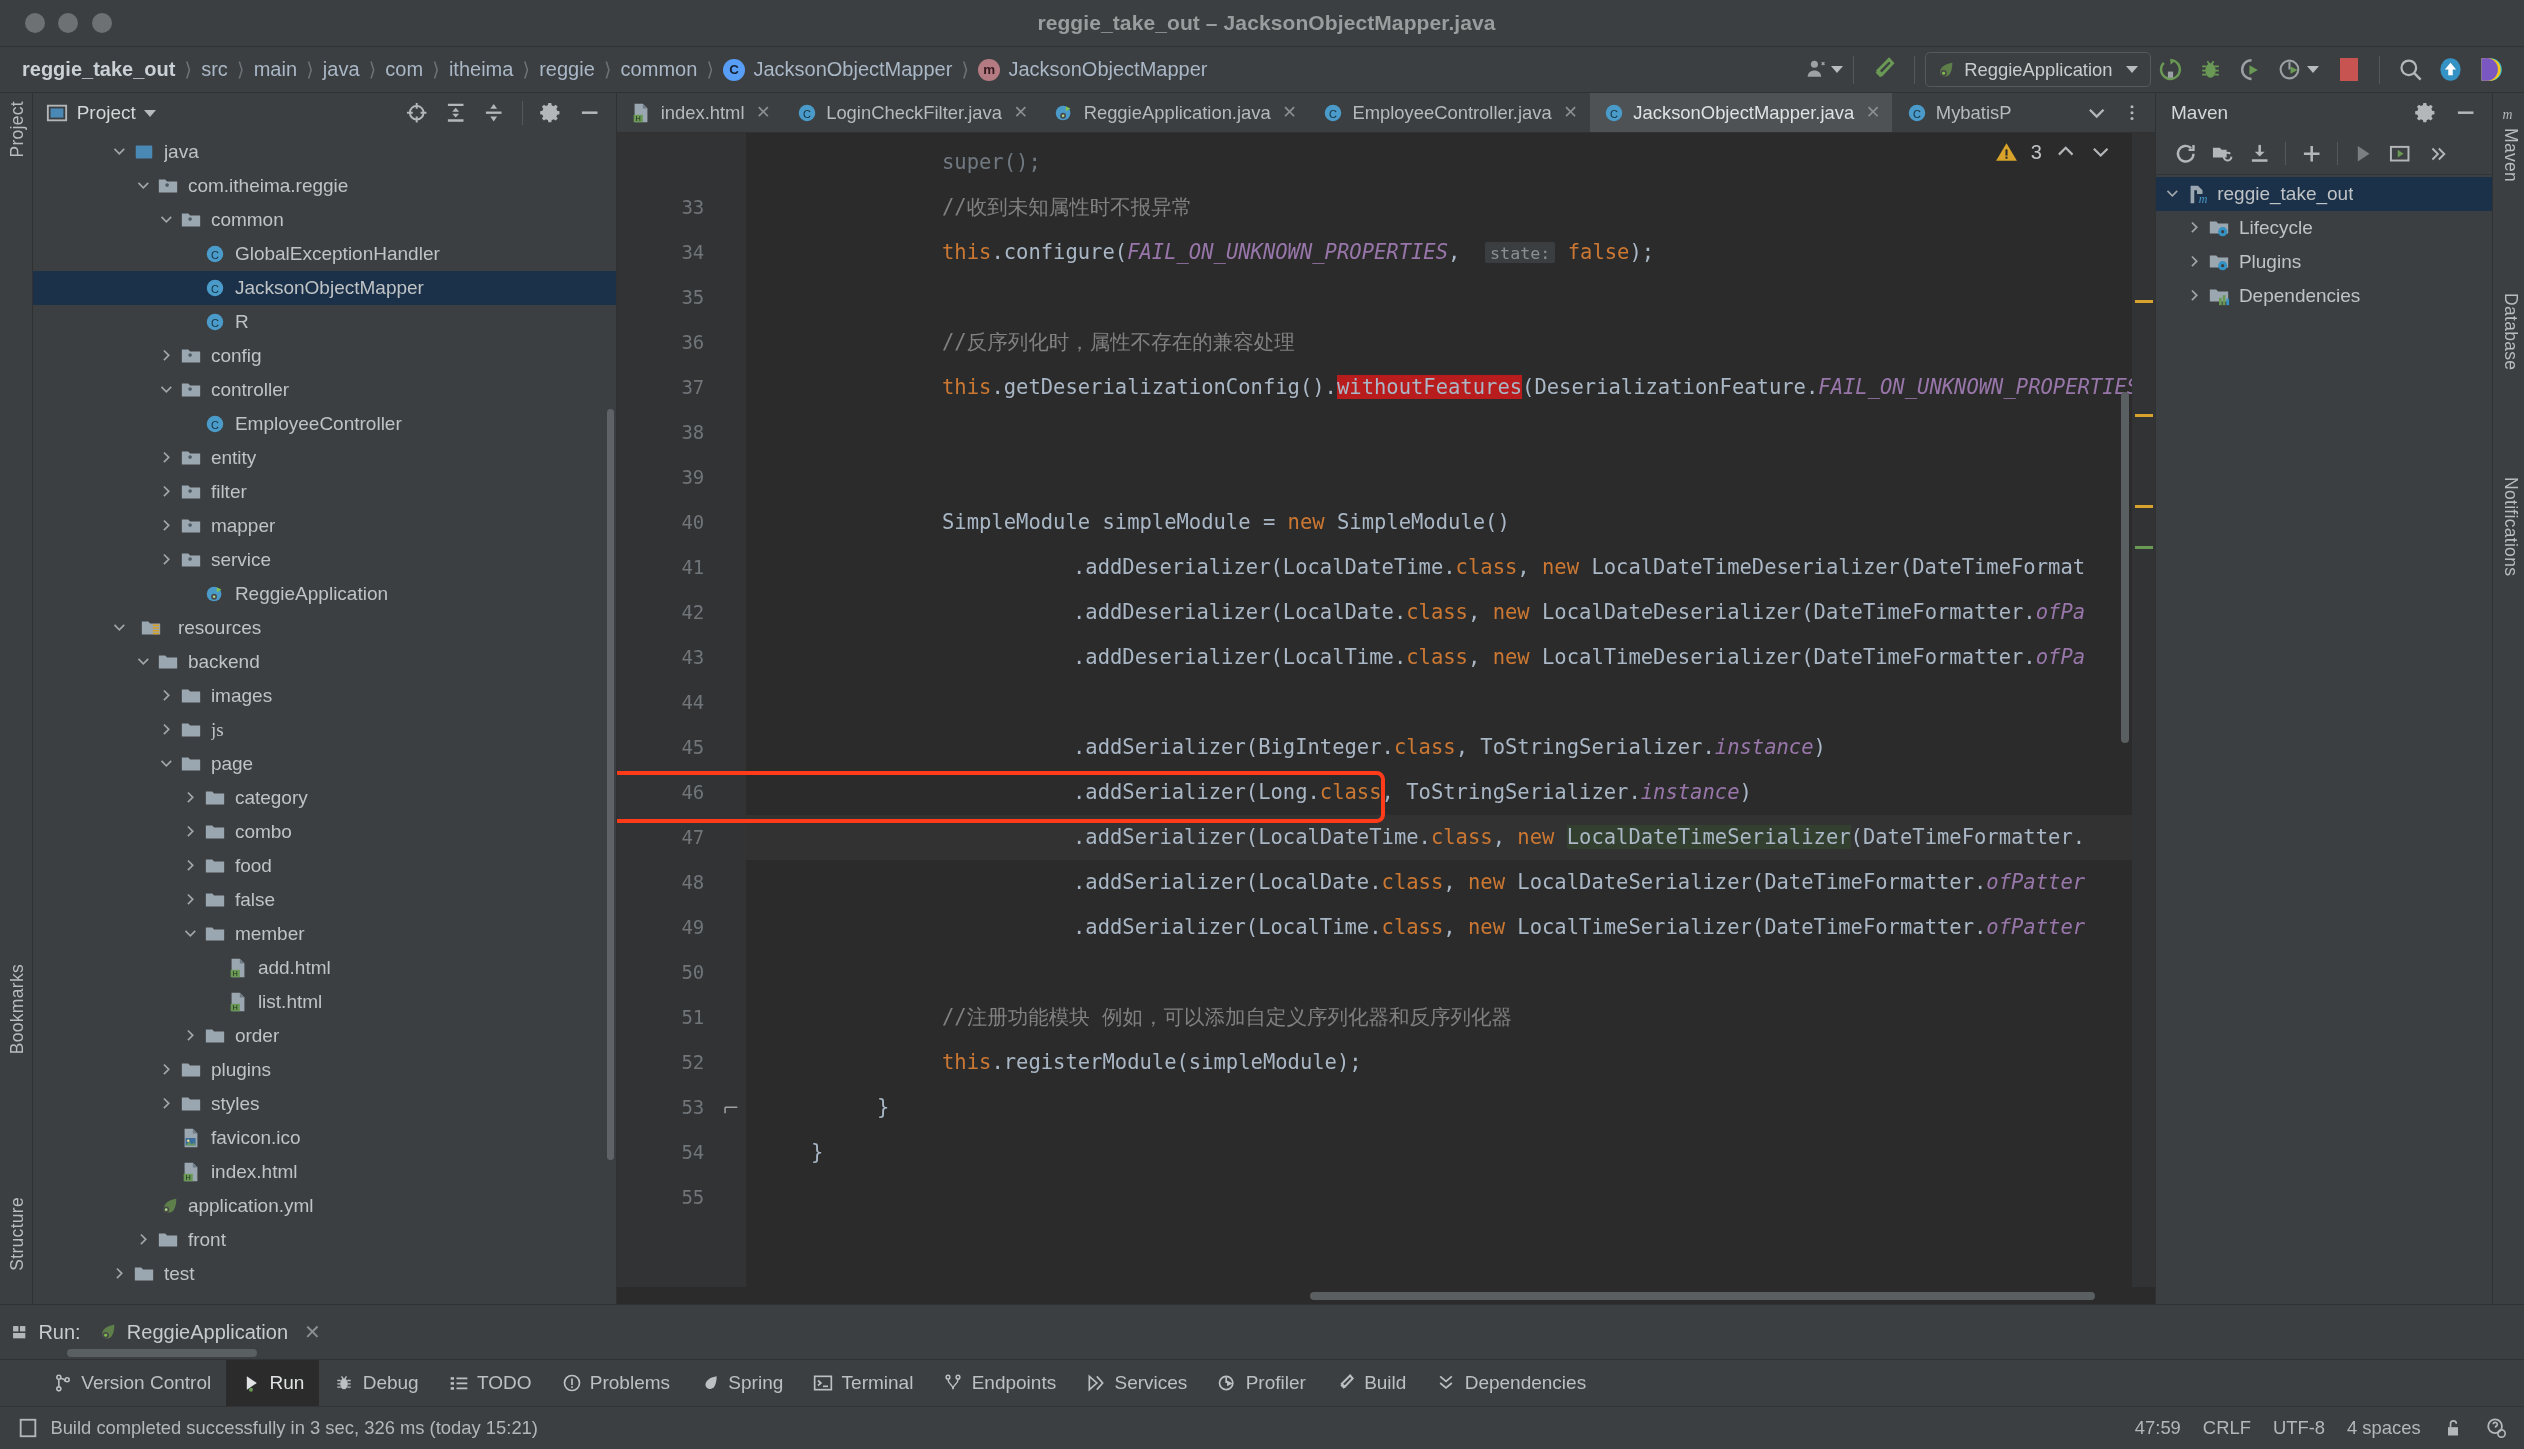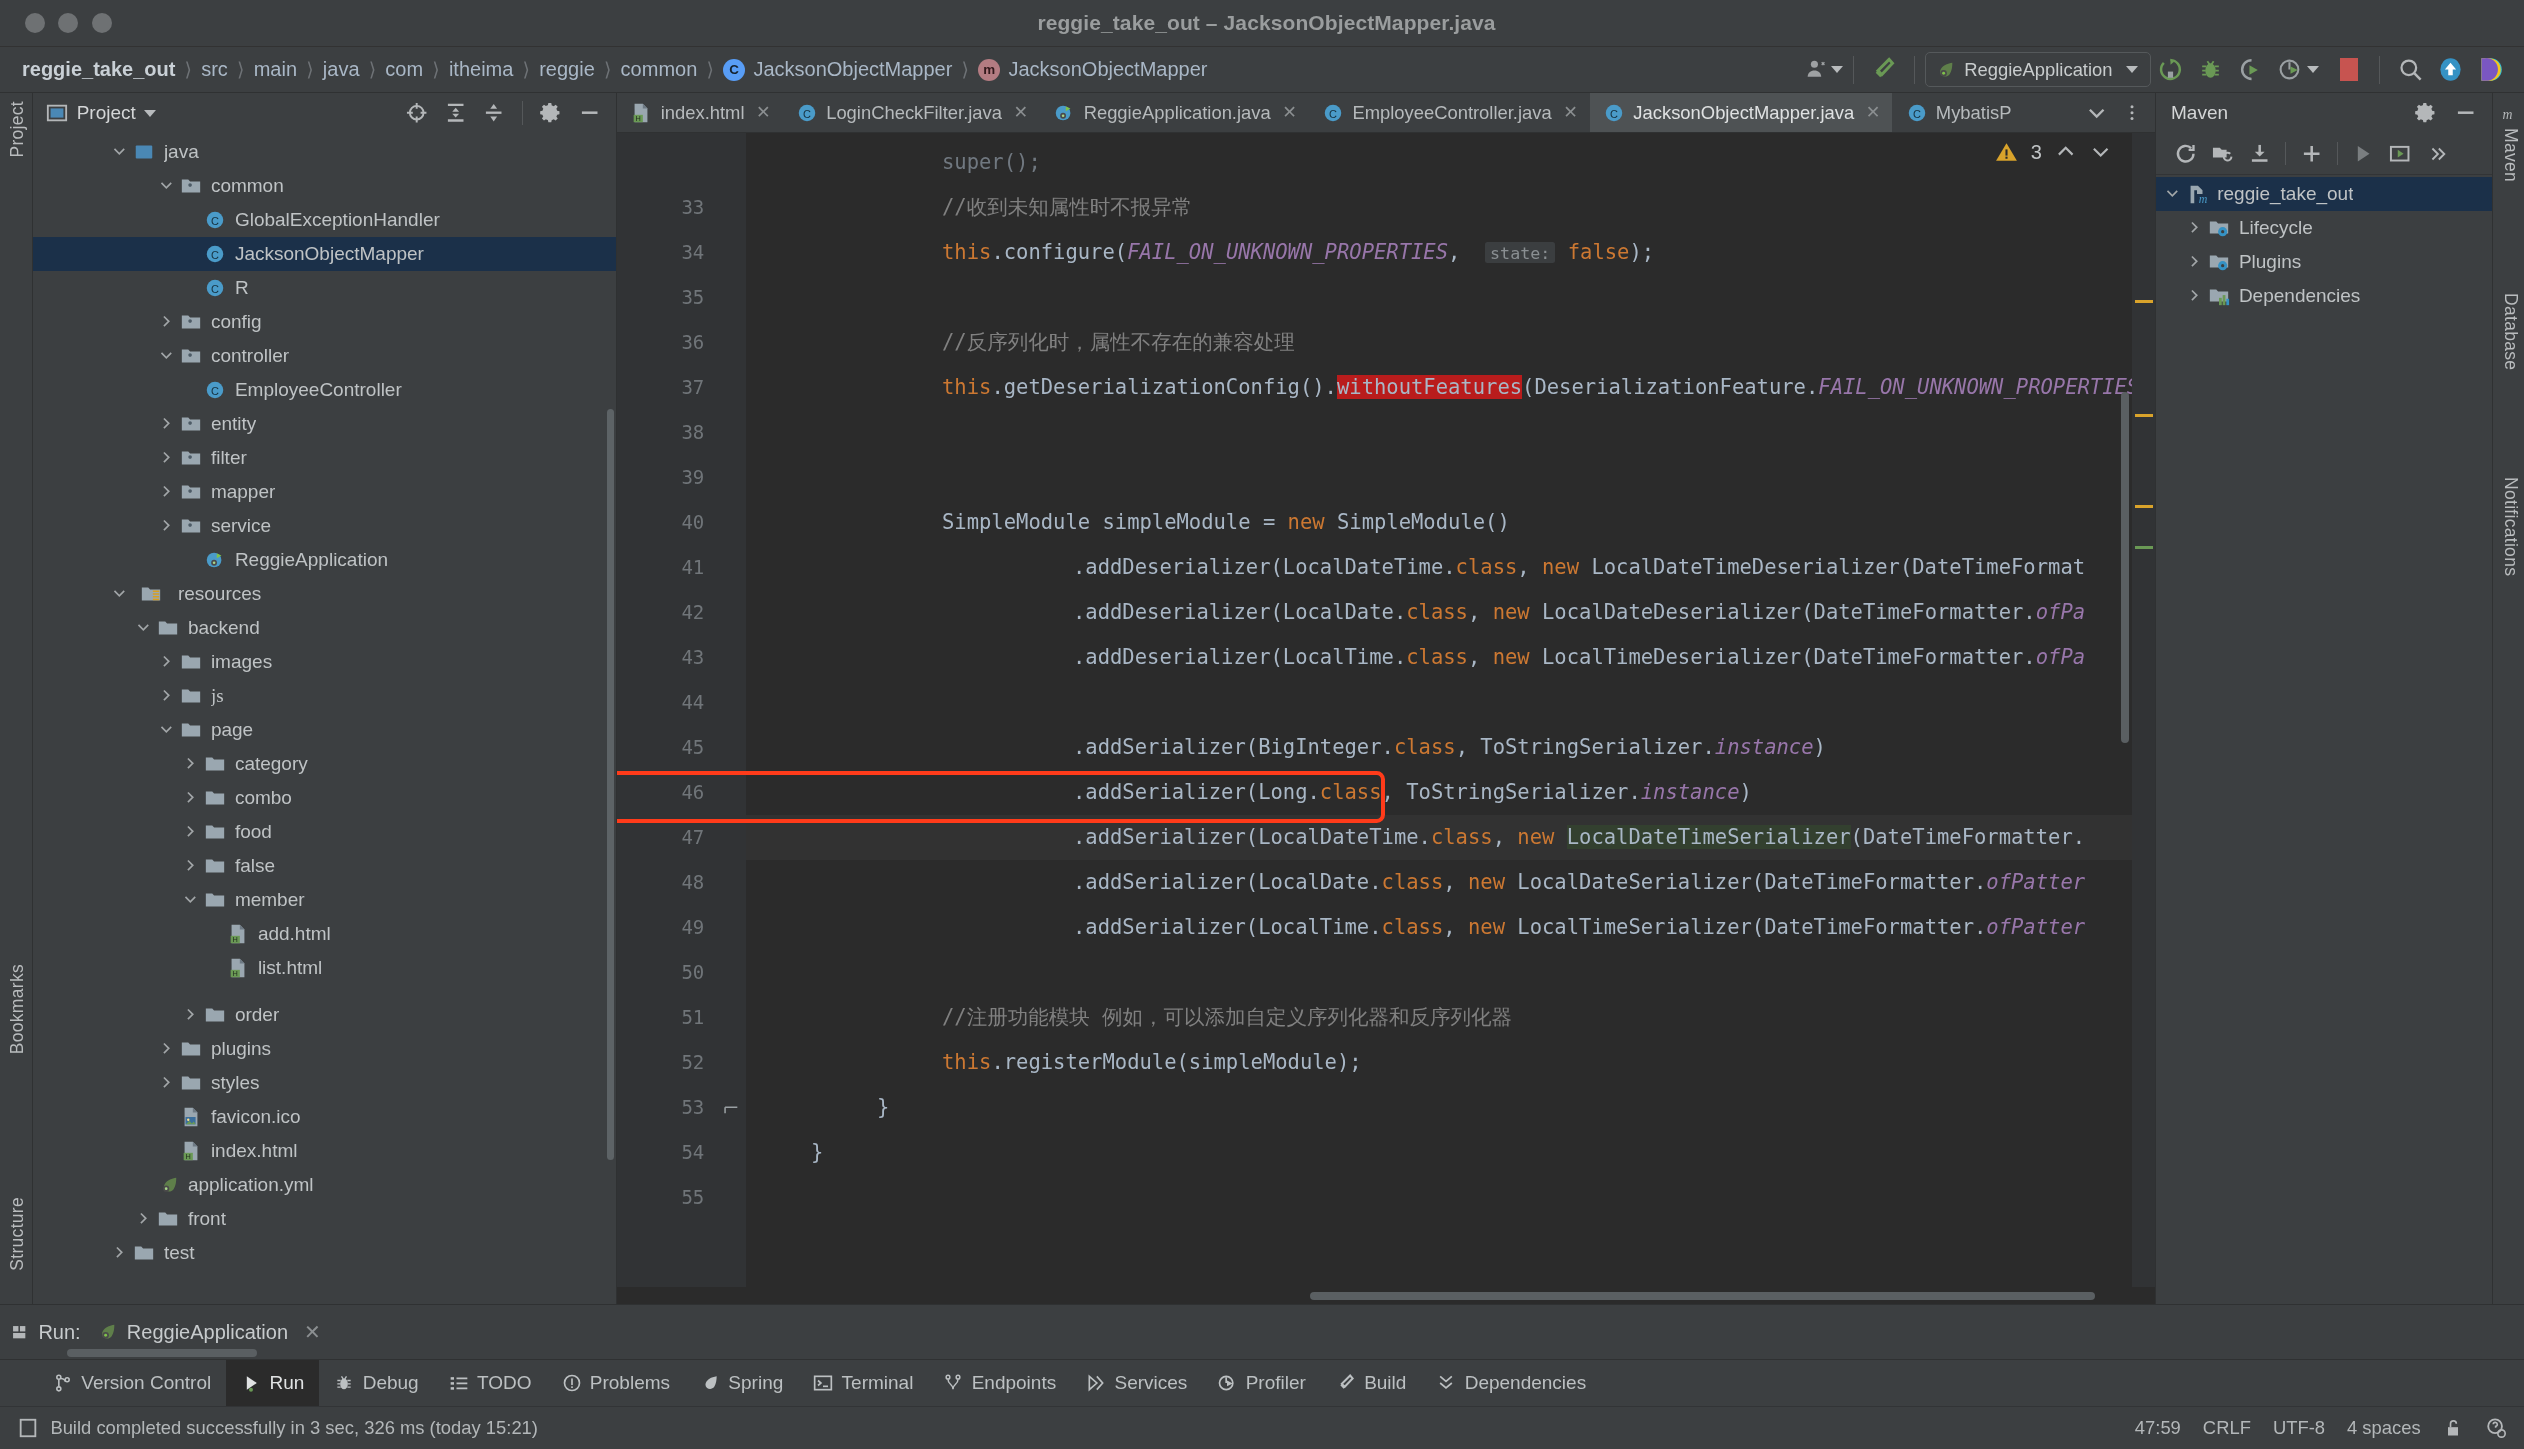--- a/index.html
+++ b/index.html
@@ -364,20 +364,34 @@
                 <path d="M5 8.5l7 7 7-7" fill="none" stroke="#a2a6a8" stroke-width="2.4"></path>
               </svg>
             </span>
             <span class="ticon">
               <svg width="22" height="22" viewBox="0 0 24 24">
                 <rect x="3" y="5" width="18" height="14" rx="1" fill="#4a88b5"></rect>
               </svg>
             </span>
             <span class="tlabel">java</span>
           </div>
+          <div class="trow" style="padding-left: 102px;">
+            <span class="arrow">
+              <svg width="16.7" height="16.7" viewBox="0 0 24 24">
+                <path d="M5 8.5l7 7 7-7" fill="none" stroke="#a2a6a8" stroke-width="2.4"></path>
+              </svg>
+            </span>
+            <span class="ticon">
+              <svg width="22" height="22" viewBox="0 0 24 24">
+                <path d="M2 5h7l2 2h11v12H2z" fill="#9aa7b0"></path>
+                <circle cx="11" cy="11" r="2" fill="#4d5b66"></circle>
+              </svg>
+            </span>
+            <span class="tlabel">com.itheima.reggie</span>
+          </div>
           <div class="trow" style="padding-left: 125px;">
             <span class="arrow">
               <svg width="16.7" height="16.7" viewBox="0 0 24 24">
                 <path d="M5 8.5l7 7 7-7" fill="none" stroke="#a2a6a8" stroke-width="2.4"></path>
               </svg>
             </span>
             <span class="ticon">
               <svg width="22" height="22" viewBox="0 0 24 24">
                 <path d="M2 5h7l2 2h11v12H2z" fill="#9aa7b0"></path>
                 <circle cx="11" cy="11" r="2" fill="#4d5b66"></circle>
@@ -669,21 +683,21 @@
             <span class="ticon">
               <svg width="22" height="22" viewBox="0 0 24 24" style="font-size:23px">
                 <path d="M5 2h9l5 5v15H5z" fill="#9aa7b0"></path>
                 <path d="M14 2l5 5h-5z" fill="#6e7a84"></path>
                 <rect x="4" y="14" width="10" height="8" fill="#6a9955"></rect>
                 <text x="9" y="21" font-size="8" text-anchor="middle" fill="#1f2a1c" font-family="sans-serif">H</text>
               </svg>
             </span>
             <span class="tlabel">list.html</span>
           </div>
-          <div class="trow" style="padding-left: 149px; margin-top: 13px;">
+          <div class="trow" style="padding-left: 149px;">
             <span class="arrow">
               <svg width="16.7" height="16.7" viewBox="0 0 24 24">
                 <path d="M8.5 5l7 7-7 7" fill="none" stroke="#a2a6a8" stroke-width="2.4"></path>
               </svg>
             </span>
             <span class="ticon">
               <svg width="22" height="22" viewBox="0 0 24 24">
                 <path d="M2 5h7l2 2h11v12H2z" fill="#9aa7b0"></path>
               </svg>
             </span>

